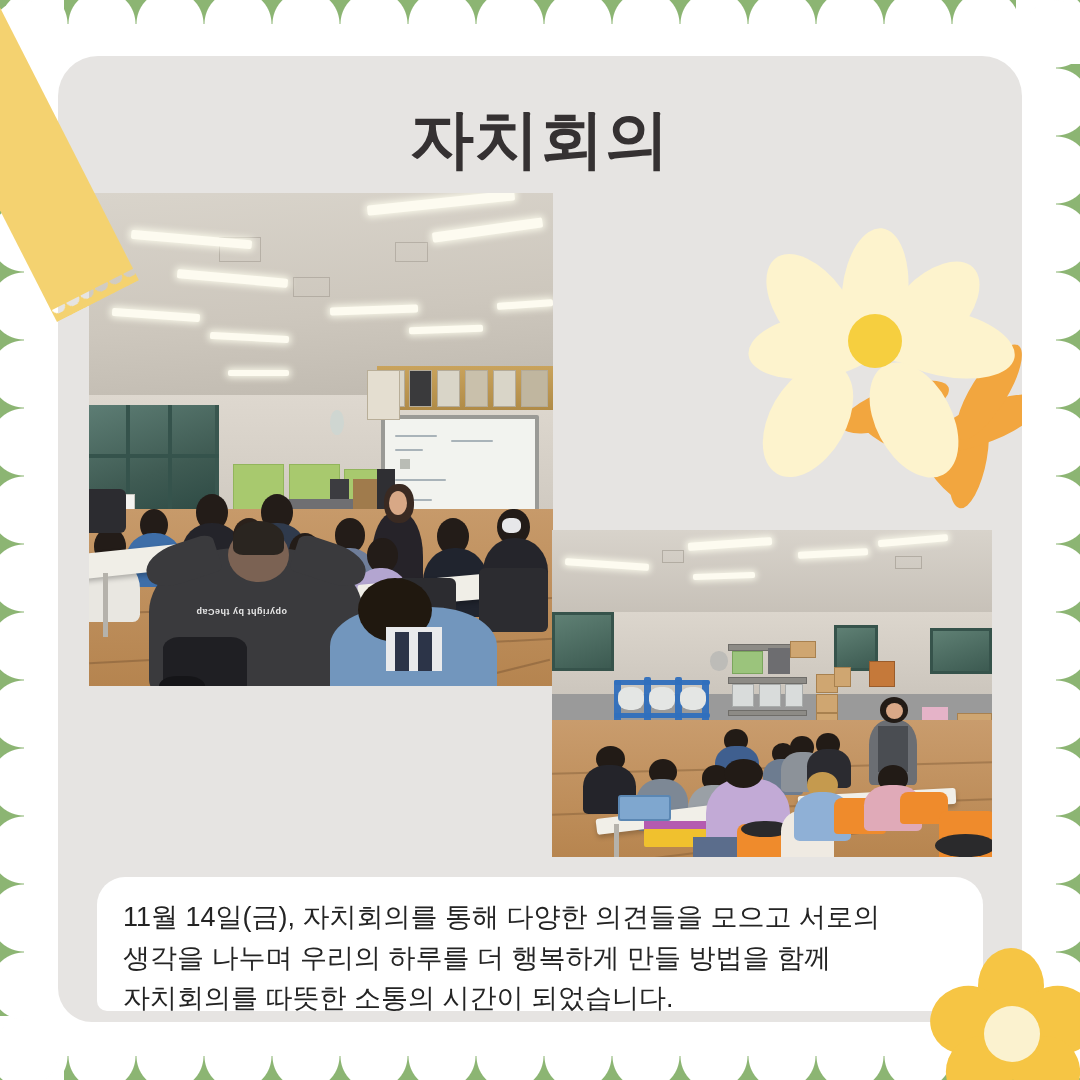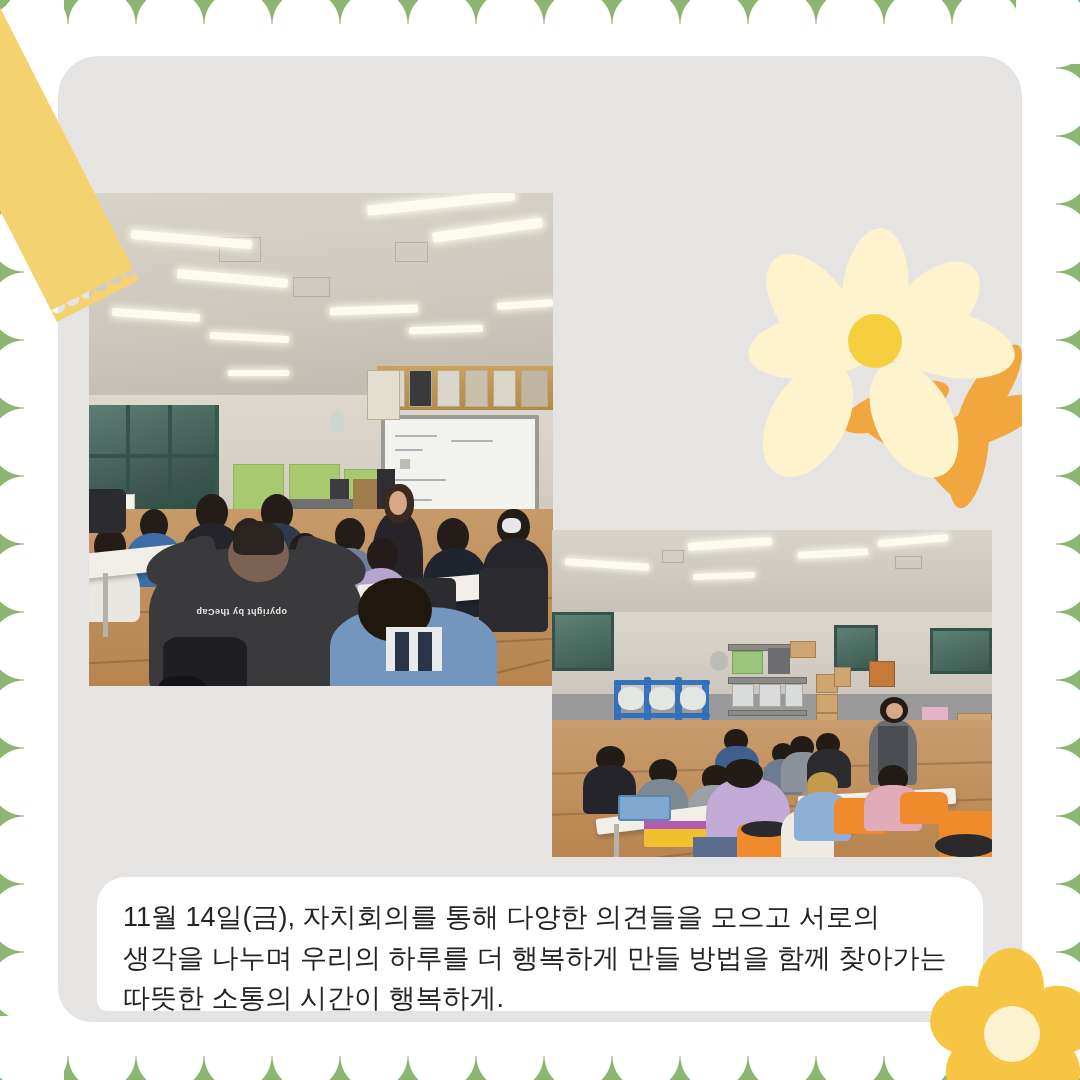--- a/index.html
+++ b/index.html
@@ -446,25 +446,26 @@
       <div class="petal" style="left:148px;top:22px;width:68px;height:124px;background:#fdf3cd;transform:rotate(44deg);"></div>
       <div class="petal" style="left:0px;top:86px;width:136px;height:64px;background:#fdf3cd;transform:rotate(-8deg);"></div>
       <div class="petal" style="left:124px;top:82px;width:144px;height:66px;background:#fdf3cd;transform:rotate(12deg);"></div>
       <div class="petal" style="left:22px;top:130px;width:76px;height:124px;background:#fdf3cd;transform:rotate(30deg);"></div>
       <div class="petal" style="left:128px;top:130px;width:76px;height:124px;background:#fdf3cd;transform:rotate(-28deg);"></div>
       <div class="core" style="left:100px;top:86px;width:54px;height:54px;background:#f6cf3f;"></div>
     </div>
 
   </div>
 
+  <div id="title">자치회의</div>
 
   <div id="tape"></div>
 
   <div id="caption">
-    <p>11월 14일(금), 자치회의를 통해 다양한 의견들을 모으고 서로의 생각을 나누며 우리의 하루를 더 행복하게 만들 방법을 함께 찾아가는 따뜻한 소통의 시간이 행복하게.</p>
+    <p>11월 14일(금), 자치회의를 통해 다양한 의견들을 모으고 서로의 생각을 나누며 우리의 하루를 더 행복하게 만들 방법을 함께 자치회의를 따뜻한 소통의 시간이 되었습니다.</p>
   </div>
 
   <div class="flower" id="flower-gold">
     <div class="petal" style="left:48px;top:0px;width:66px;height:76px;background:#f6c544;"></div>
     <div class="petal" style="left:0px;top:38px;width:74px;height:68px;background:#f6c544;transform:rotate(-14deg);"></div>
     <div class="petal" style="left:92px;top:38px;width:74px;height:68px;background:#f6c544;transform:rotate(14deg);"></div>
     <div class="petal" style="left:16px;top:88px;width:68px;height:70px;background:#f6c544;transform:rotate(22deg);"></div>
     <div class="petal" style="left:82px;top:88px;width:68px;height:70px;background:#f6c544;transform:rotate(-22deg);"></div>
     <div class="core" style="left:54px;top:58px;width:56px;height:56px;background:#fbf2cf;"></div>
   </div>

